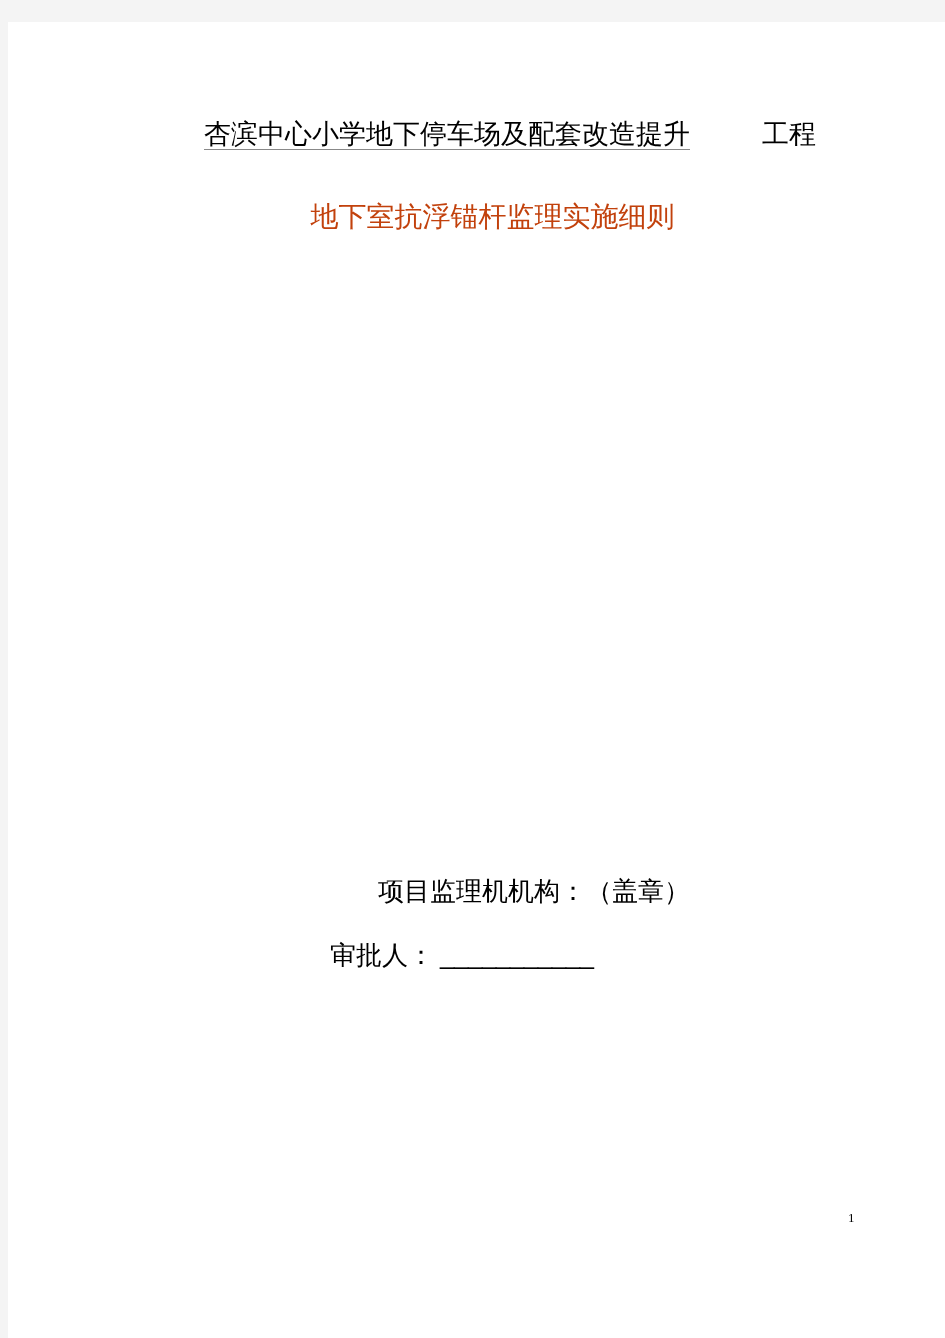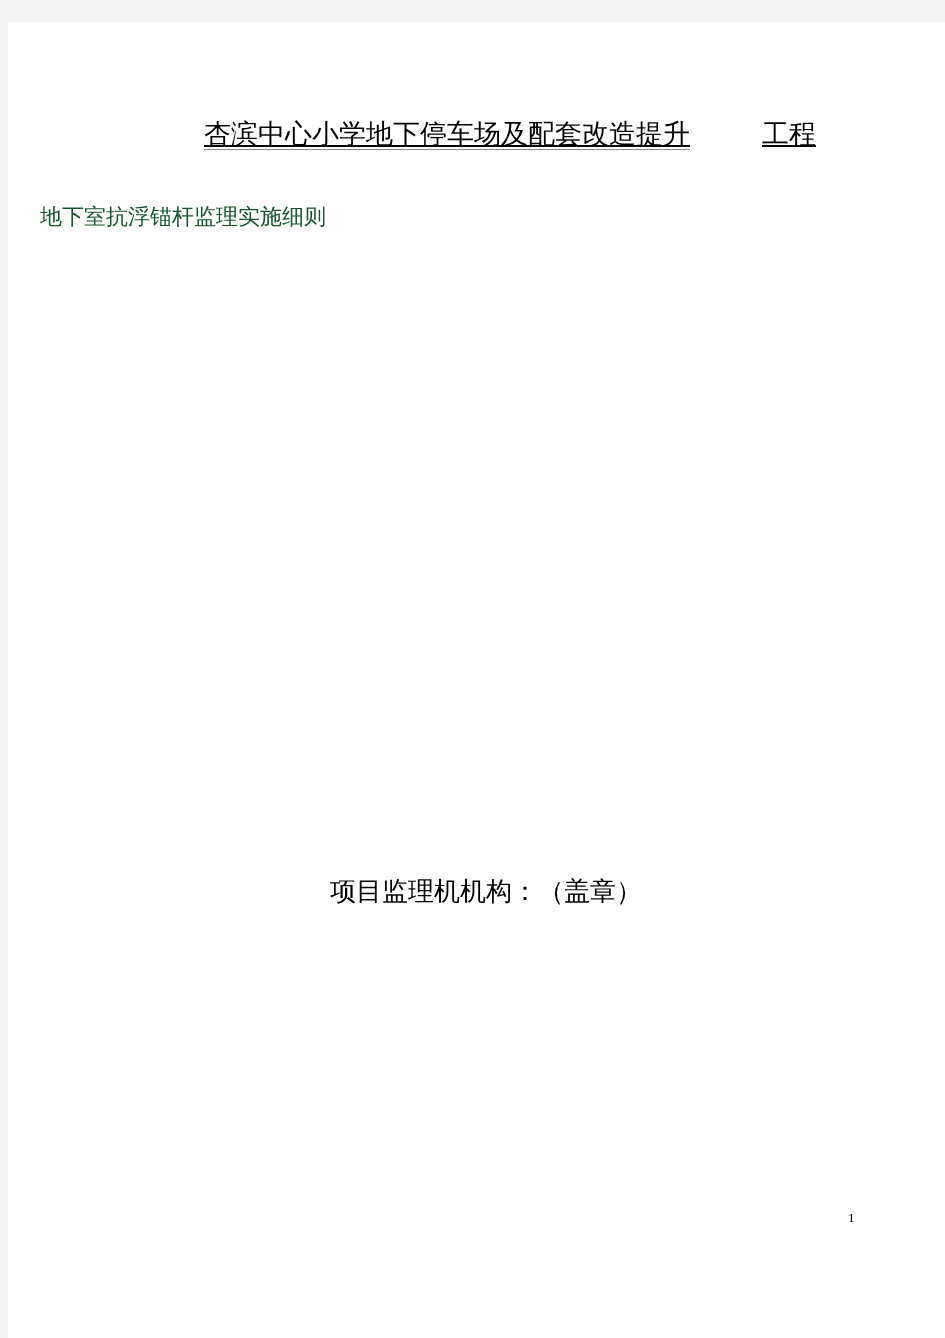--- a/index.html
+++ b/index.html
@@ -37,21 +37,20 @@
     position: absolute;
     left: 0;
     top: 95px;
     width: 937px;
     text-align: left;
     white-space: nowrap;
     font-size: 27px;
     line-height: 34px;
     color: #000000;
     font-family: "Liberation Sans", sans-serif;
-    text-decoration: underline;
   }
   .title-line-1 .lead-pad {
     display: inline-block;
     width: 196px;
   }
   .project-name {
     text-decoration: underline;
     text-decoration-color: #888888;
     text-underline-offset: 6px;
     text-decoration-thickness: 1px;
@@ -60,44 +59,46 @@
   .title-gap {
     display: inline-block;
     width: 72px;
   }
 
   .title-line-2 {
     position: absolute;
     left: 0;
     top: 178px;
     width: 937px;
+    text-align: center;
     white-space: nowrap;
-    font-size: 22px;
+    font-size: 28px;
     line-height: 34px;
-    color: #14532d;
+    color: #c2410c;
     padding-left: 32px;
     box-sizing: border-box;
   }
 
   
   #signature-block {
     position: absolute;
     left: 322px;
     top: 844px;
     width: 520px;
   }
   .sig-line {
     white-space: nowrap;
     font-size: 26px;
     line-height: 50px;
     color: #000000;
     font-family: "Liberation Sans", sans-serif;
   }
   .sig-line.first {
     margin-bottom: 14px;
+    margin-left: 48px;
   }
   .sig-label {
     display: inline-block;
   }
   .sig-rule {
     display: inline-block;
     margin-left: 6px;
     letter-spacing: -0.5px;
   }
 
@@ -129,18 +130,21 @@
 
   </div>
 
   <div id="signature-block">
 
     <div class="sig-line first">
       <span class="sig-label">项目监理机机构：（盖章）</span>
     </div>
 
 
+    <div class="sig-line">
+      <span class="sig-label">审批人：</span><span class="sig-rule">___________</span>
+    </div>
 
   </div>
 
   <div id="page-number">1</div>
 
 </div>
 
 </body></html>

